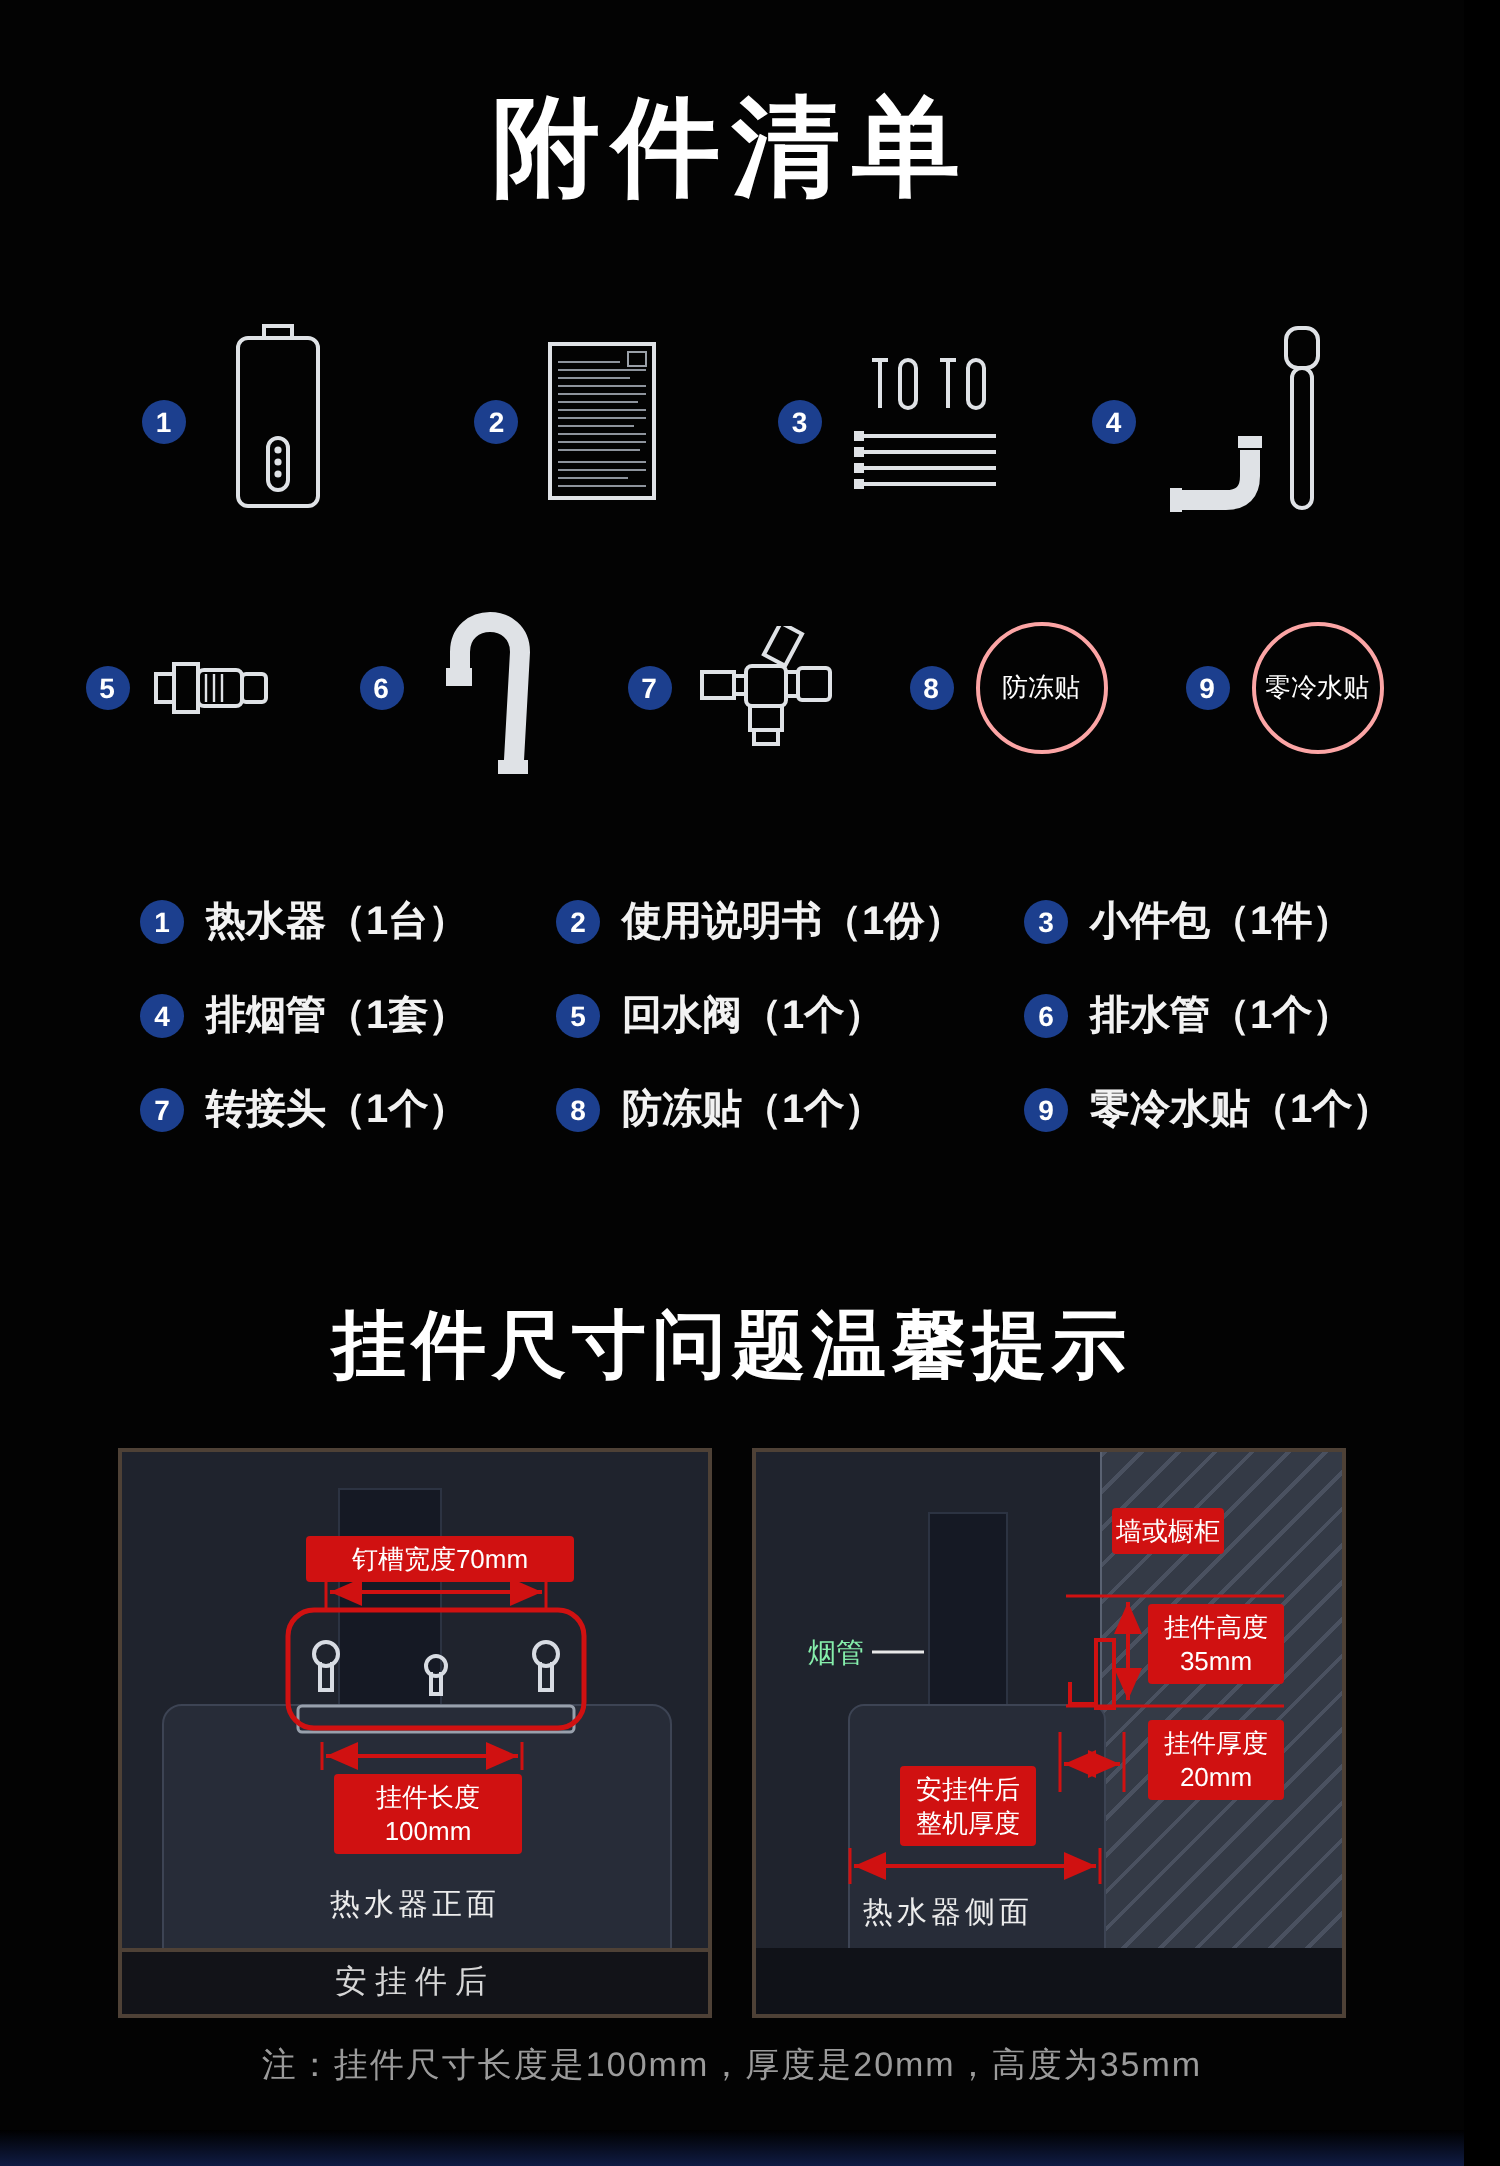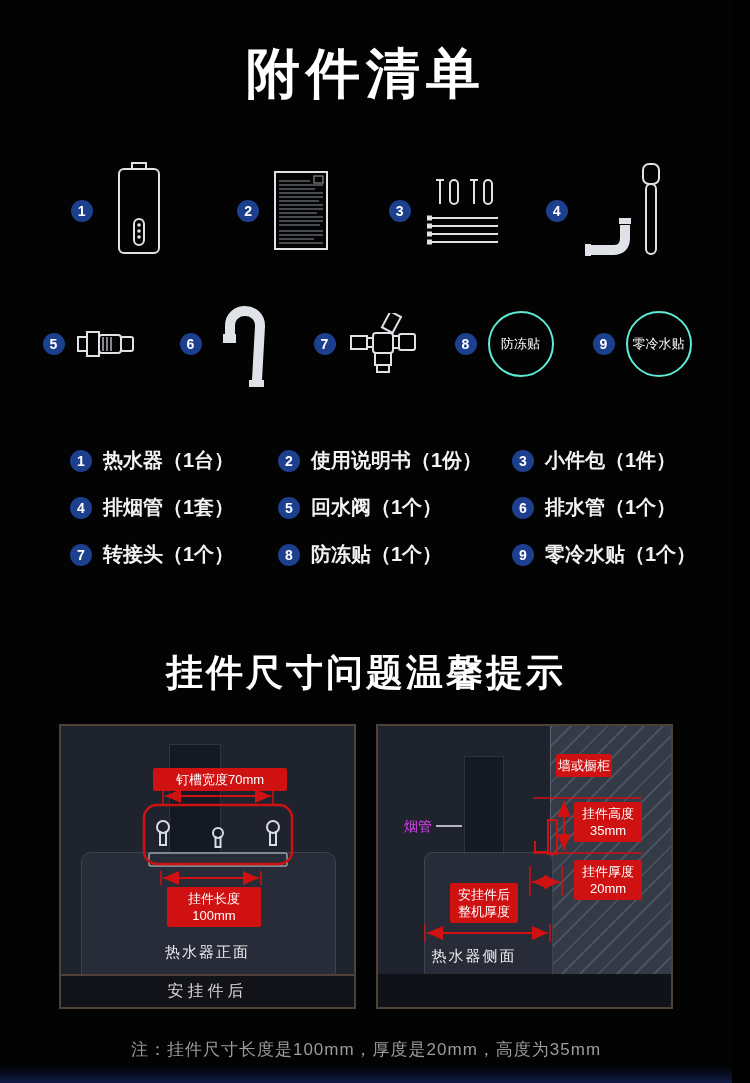--- a/index.html
+++ b/index.html
@@ -10,46 +10,46 @@
               letter-spacing:6px;color:#fff;}
   .sub-title{margin:80px 0 0;text-align:center;font-size:37px;font-weight:700;
              letter-spacing:3px;color:#fff;}
   
   .icon-row{display:flex;align-items:center;margin:0 auto;}
   .row1{width:650px;margin-top:44px;height:112px;}
   .row2{width:690px;margin-top:24px;height:106px;}
   .icon-cell{flex:1;display:flex;align-items:center;justify-content:center;gap:11px;}
   .badge{flex:none;width:22px;height:22px;border-radius:50%;background:#1c3f8e;color:#fff;
          font-size:14px;font-weight:700;display:flex;align-items:center;justify-content:center;}
-  .sticker{width:62px;height:62px;border:2px solid #5eead4;border-radius:50%;
+  .sticker{width:62px;height:62px;border:2px solid #fca5a5;border-radius:50%;
            display:flex;align-items:center;justify-content:center;font-size:13px;color:#fff;}
   
   .list-grid{display:grid;grid-template-columns:208px 234px auto;row-gap:20px;
              margin:50px 0 0 70px;}
   .list-item{display:flex;align-items:center;gap:11px;font-size:20px;font-weight:600;color:#f2f2f2;}
   
   .diagrams{display:flex;gap:20px;width:614px;margin:26px auto 0;}
   .panel{width:297px;border:2px solid #4e4136;background:#101218;box-sizing:border-box;}
   .canvas{position:relative;width:293px;height:248px;background:#1f232d;overflow:hidden;}
   .caption{height:31px;display:flex;align-items:center;justify-content:center;font-size:16px;
            color:#d6d6d6;letter-spacing:4px;background:#121318;border-top:2px solid #4e4136;}
   .overlay{position:absolute;left:0;top:0;z-index:3;}
   .flue-col{position:absolute;background:#151924;border:1px solid #2c3342;z-index:1;}
   .heater-body{position:absolute;background:#272c38;border:1px solid #3d4454;z-index:2;}
   .wall{position:absolute;top:0;right:0;width:120px;height:248px;z-index:0;
         background:repeating-linear-gradient(135deg,#4a5160 0 2px,#343a46 2px 13px);
         border-left:1px solid #5a6272;}
   .red-label{position:absolute;z-index:4;background:#d01111;color:#fff;text-align:center;
              font-size:13px;line-height:17px;padding:3px 2px;border-radius:2px;}
-  .white-note{position:absolute;z-index:4;color:#d946ef;font-size:14px;}
+  .white-note{position:absolute;z-index:4;color:#86efac;font-size:14px;}
   .canvas-footer{position:absolute;z-index:4;font-size:15px;letter-spacing:2px;color:#ececec;}
   .footer-front{left:0;right:0;bottom:12px;text-align:center;}
   .footer-side{left:28px;bottom:8px;width:136px;text-align:center;}
   
-  .footnote{margin-top:29px;text-align:center;font-size:17px;color:#9b9b9b;letter-spacing:1px;}
+  .footnote{margin-top:12px;text-align:center;font-size:17px;color:#9b9b9b;letter-spacing:1px;}
   .bottom-strip{position:absolute;left:0;right:0;bottom:0;height:18px;
                 background:linear-gradient(180deg,#000 0%,#101c44 100%);}
 </style>
 </head>
 <body>
 
 <div class="page">
 
   <h1 class="main-title">附件清单</h1>
 

